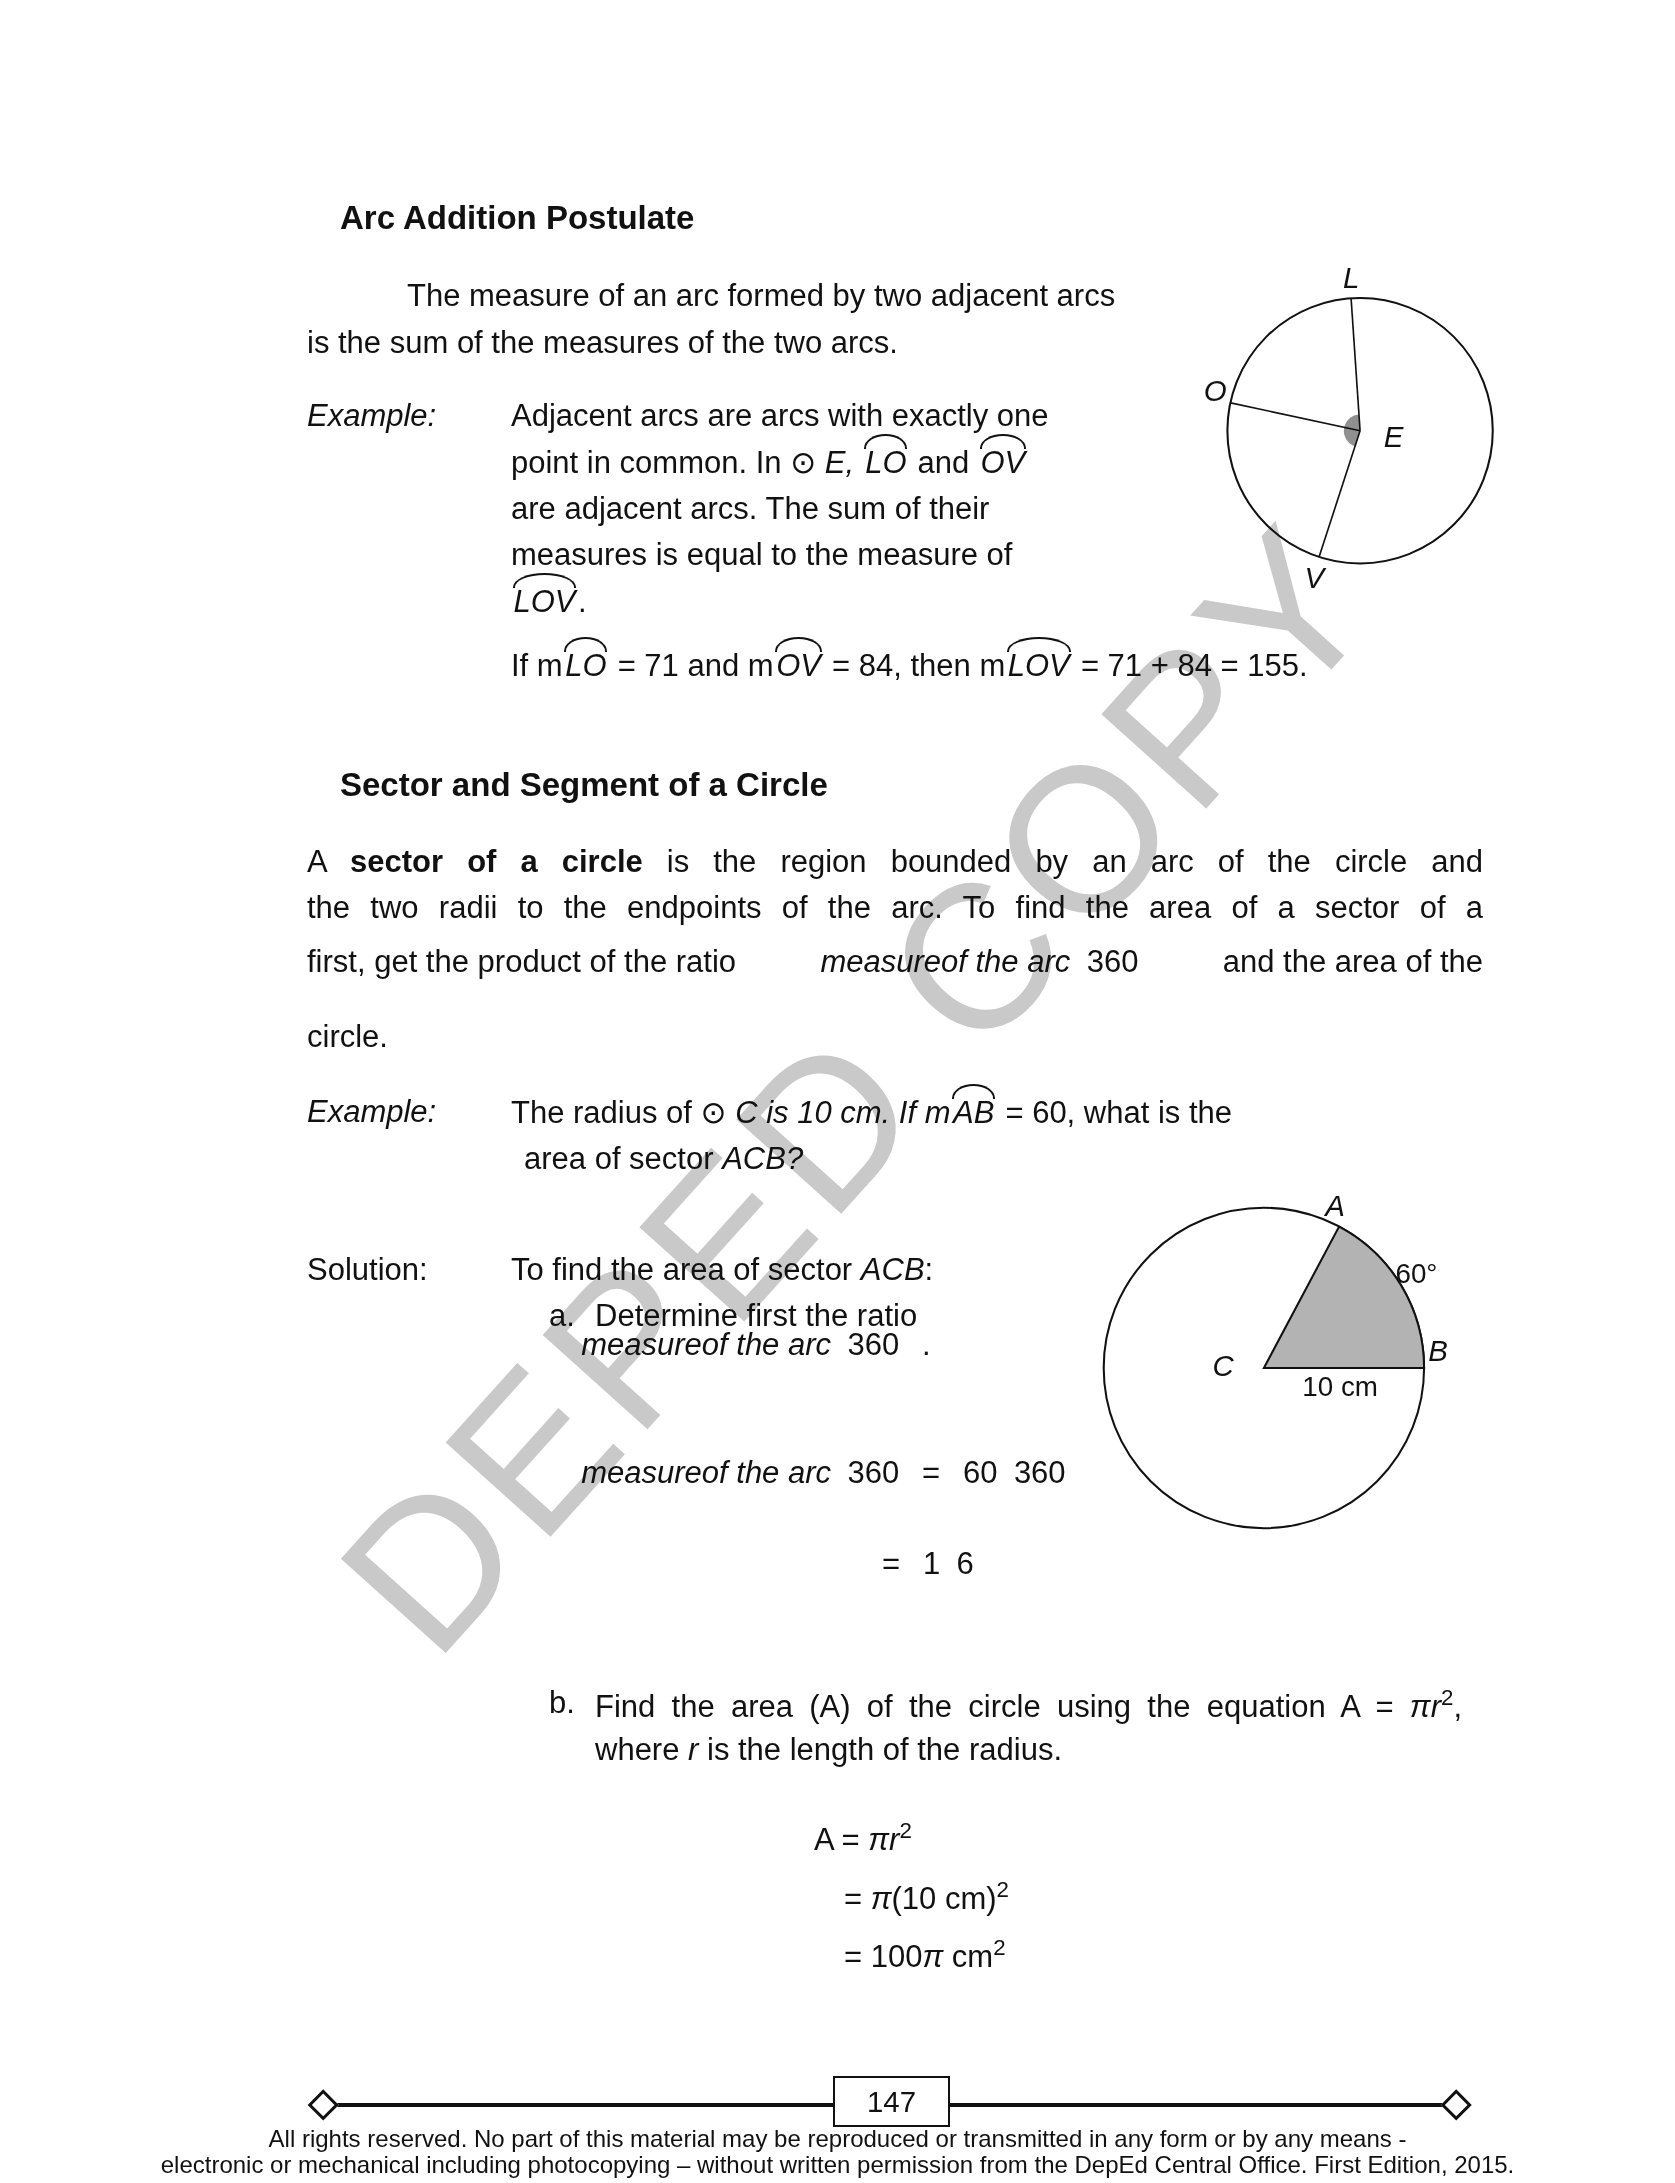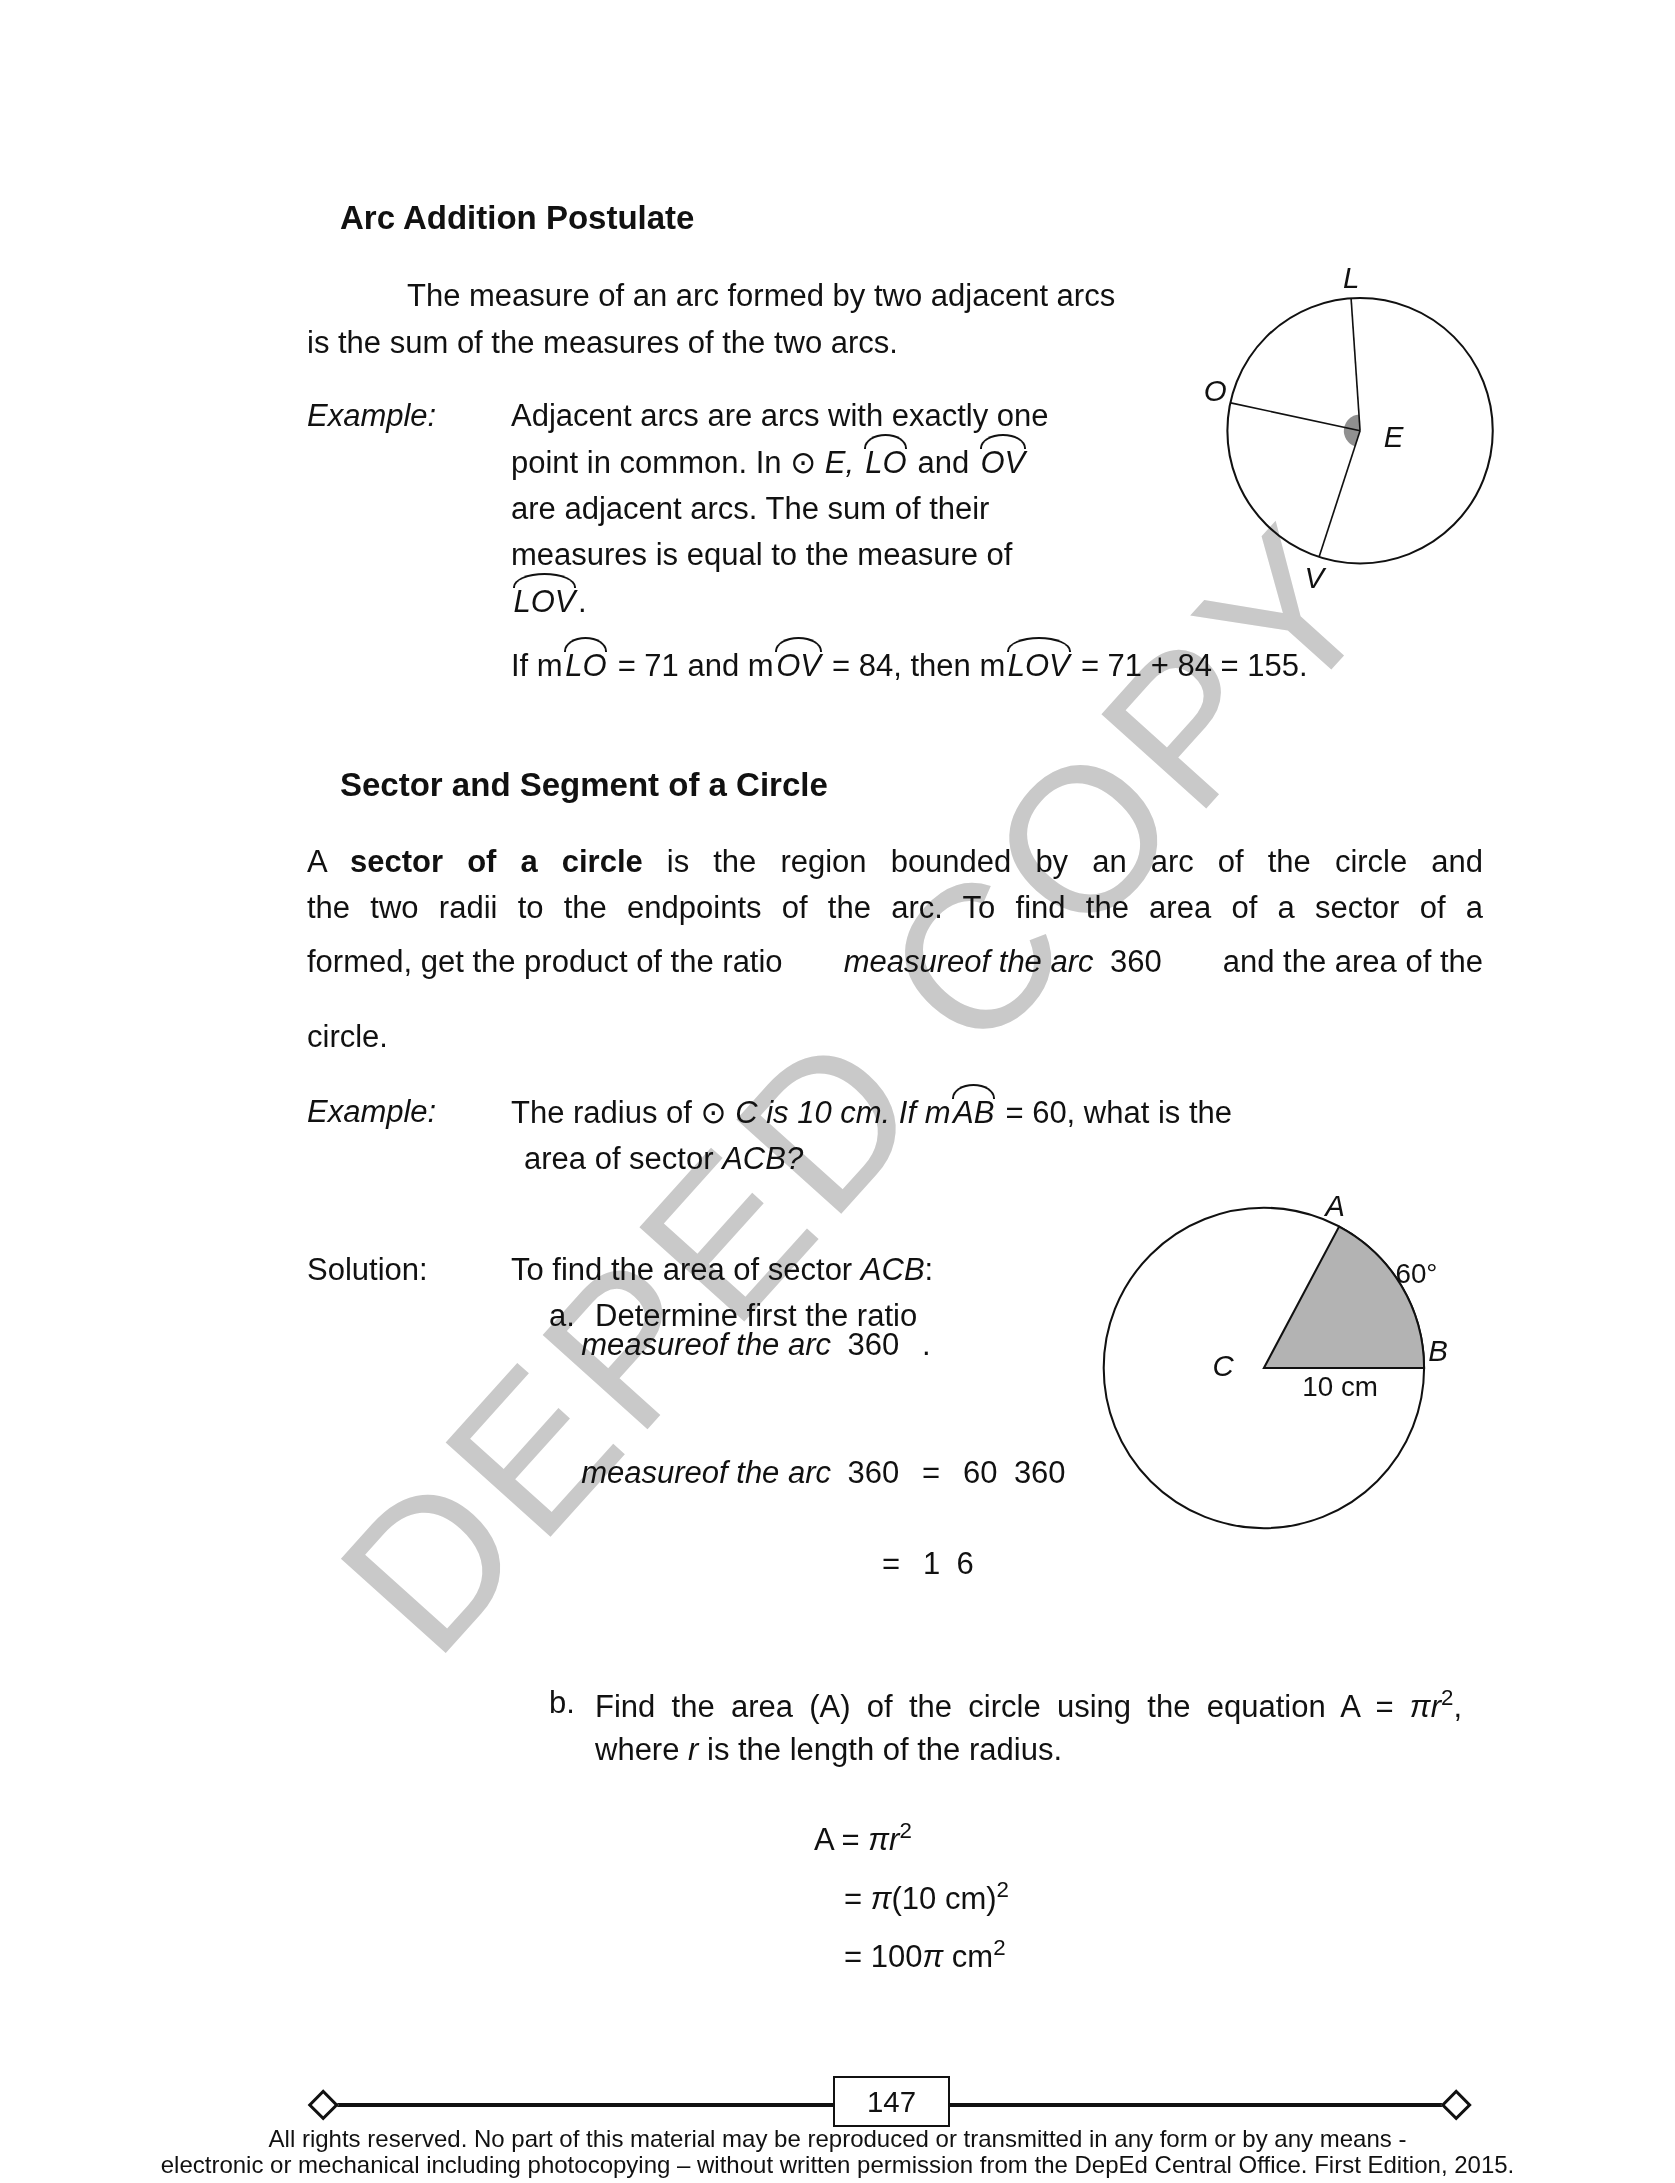--- a/index.html
+++ b/index.html
@@ -72,21 +72,21 @@
       <text x="2" y="170" class="figlabel">O</text>
       <text x="222" y="226" class="figlabel">E</text>
       <text x="125" y="398" class="figlabel">V</text>
     </svg>
 
     <div class="abs heading" style="left:307px; top:766px;">Sector and Segment of a Circle</div>
 
     <div class="jline" style="left:307px; top:890px;">the two radii to the endpoints of the arc. To find the area of a sector of a</div>
     <div class="jline" style="left:307px; top:844px;"><span>A </span><b>sector of a circle</b><span> is the region bounded by an arc of the circle and</span></div>
     <div class="flexline" style="left:307px; top:918px; height:88px;">
-      <span>formed, get the product of the ratio</span>
+      <span>first, get the product of the ratio</span>
       <span class="frac">
           <span class="top it">measureof the arc</span>
           <span class="bar"></span>
           <span class="bot">360</span>
         </span>
       <span>and the area of the</span>
     </div>
     <div class="abs" style="left:307px; top:1019px;">circle.</div>
 
     <div class="abs it" style="left:307px; top:1094px;">Example:</div>

